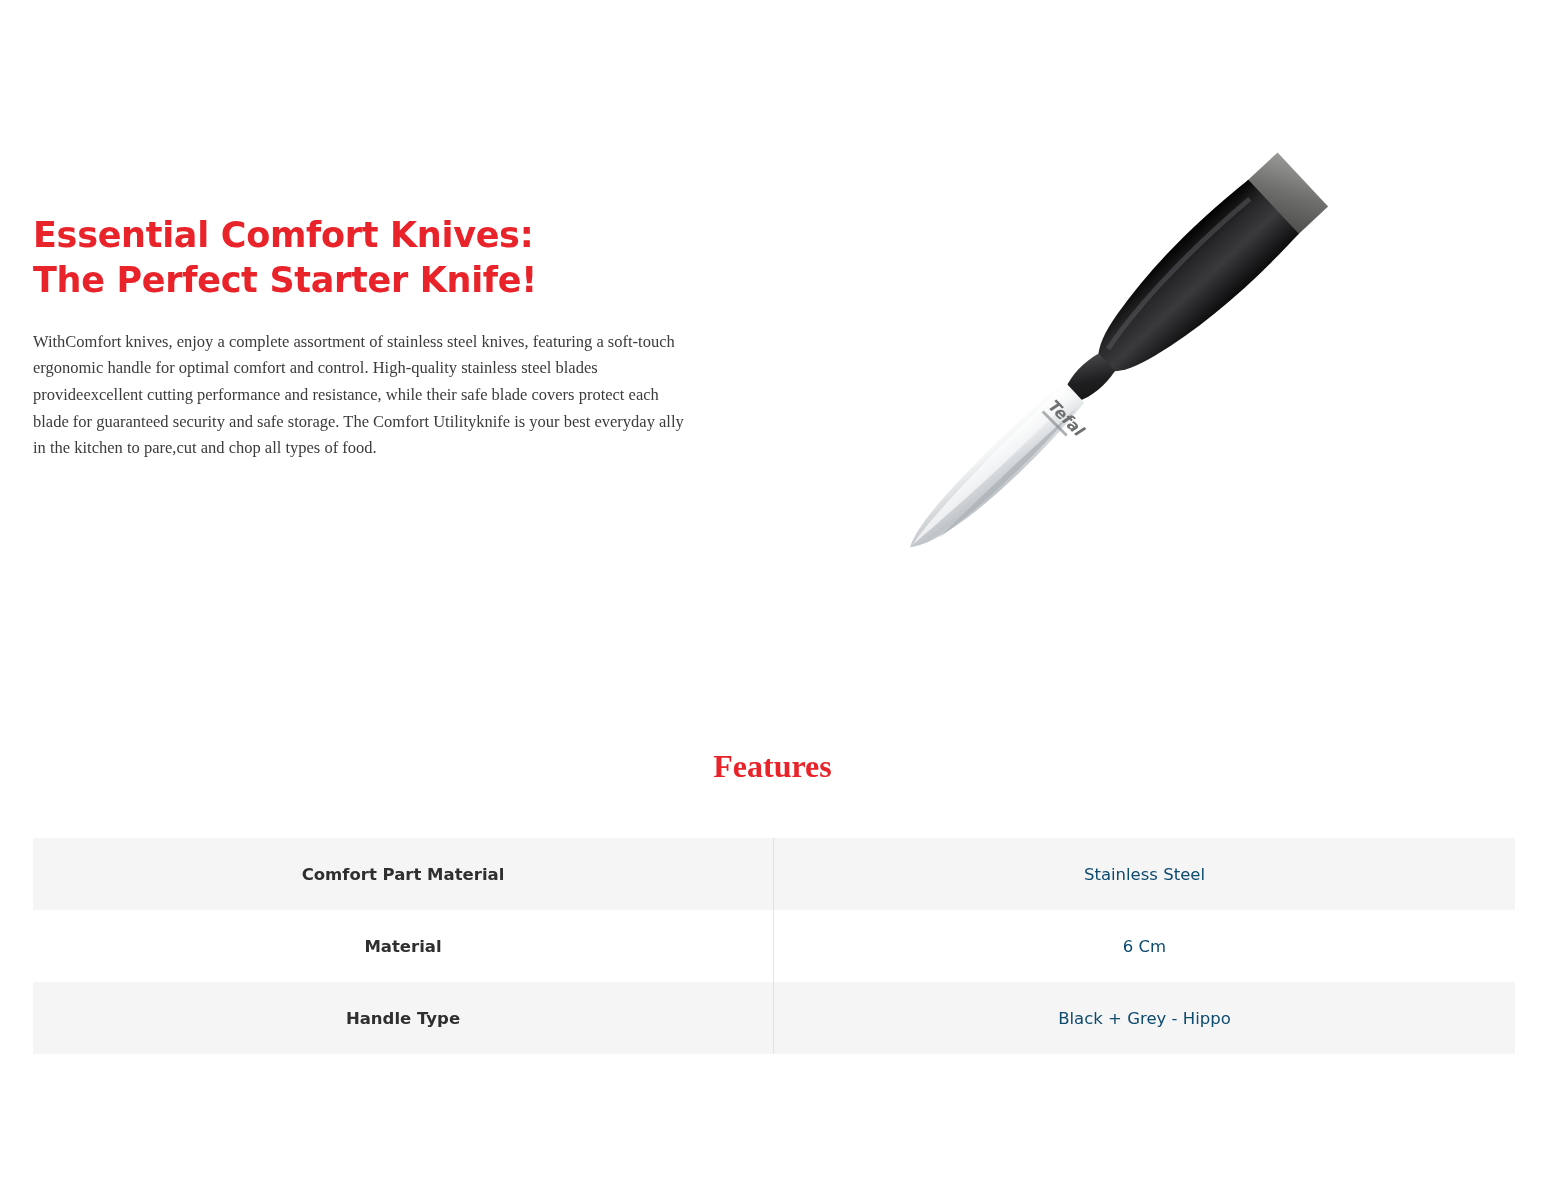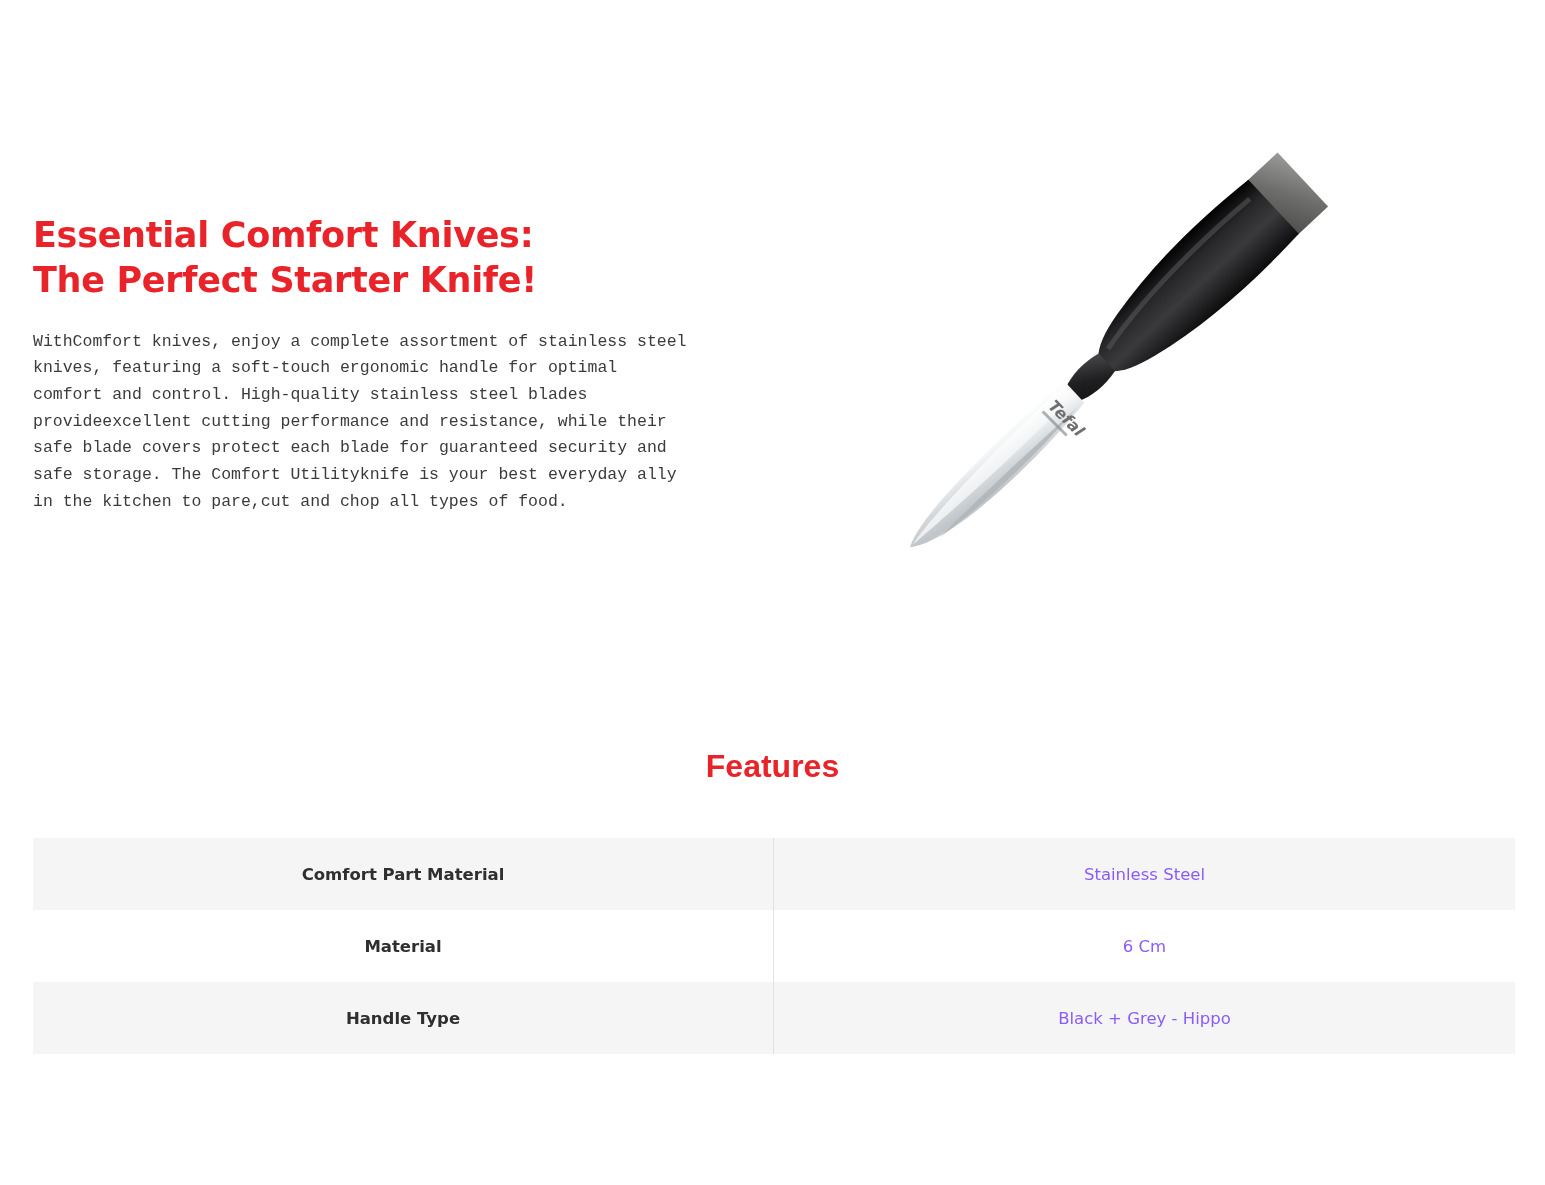--- a/index.html
+++ b/index.html
@@ -39,21 +39,21 @@
     font-family: "DejaVu Sans", "Liberation Sans", sans-serif;
     font-size: 35px;
     line-height: 1.28;
     font-weight: bold;
     color: #e8232a;
     letter-spacing: -0.3px;
     margin: 0 0 26px 0;
     white-space: pre-line;
   }
   .hero-body {
-    font-family: Liberation Mono, monospace;
+    font-family: Liberation Serif, serif;
     font-size: 16.5px;
     line-height: 1.62;
     color: #3b3b3b;
     margin: 0;
     width: 660px;
   }
 
   
   .hero-image {
     position: absolute;
@@ -66,21 +66,21 @@
     display: block;
   }
 
   
   .features-title {
     position: absolute;
     left: 0;
     top: 748px;
     width: 1545px;
     text-align: center;
-    font-family: Liberation Sans, sans-serif;
+    font-family: Liberation Serif, serif;
     font-size: 32px;
     font-weight: bold;
     color: #e8232a;
     margin: 0;
   }
 
   .features-table {
     position: absolute;
     left: 33px;
     top: 838px;
@@ -106,21 +106,21 @@
     width: 740px;
     font-size: 16.5px;
     font-weight: bold;
     color: #2f2f2f;
     border-right: 1px solid #e2e2e2;
   }
   .features-table td.value {
     width: 741px;
     font-size: 16.5px;
     font-weight: normal;
-    color: #8b5cf6;
+    color: #0c4a6e;
   }
 </style>
 </head>
 <body>
 
 <div class="page">
 
   <section class="hero">
 
     <div class="hero-text">

